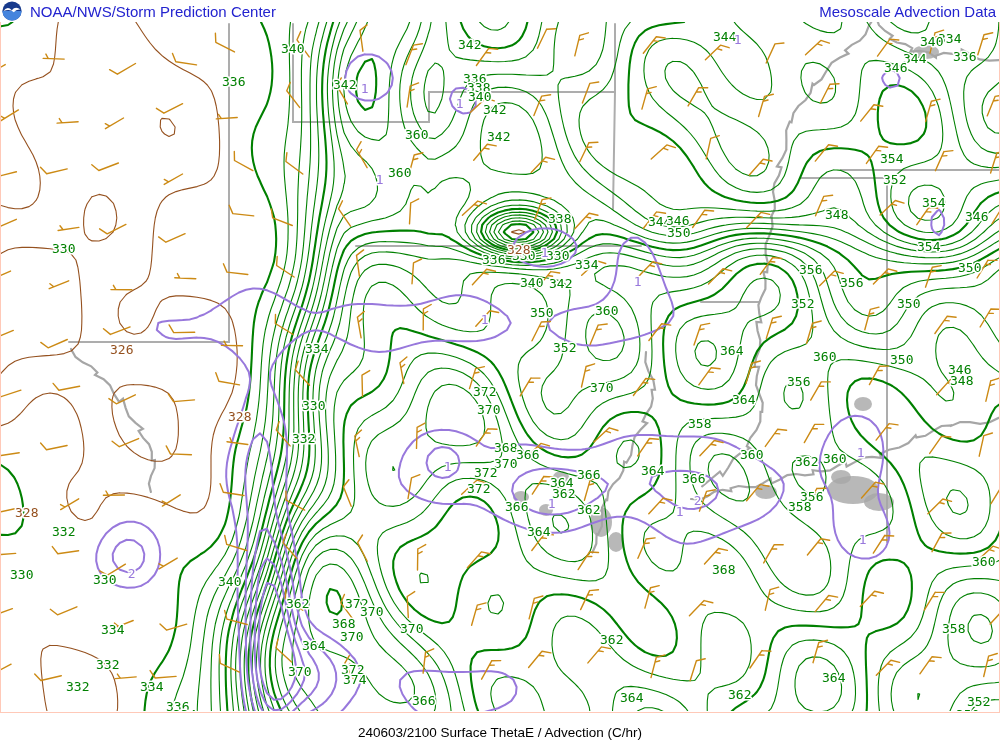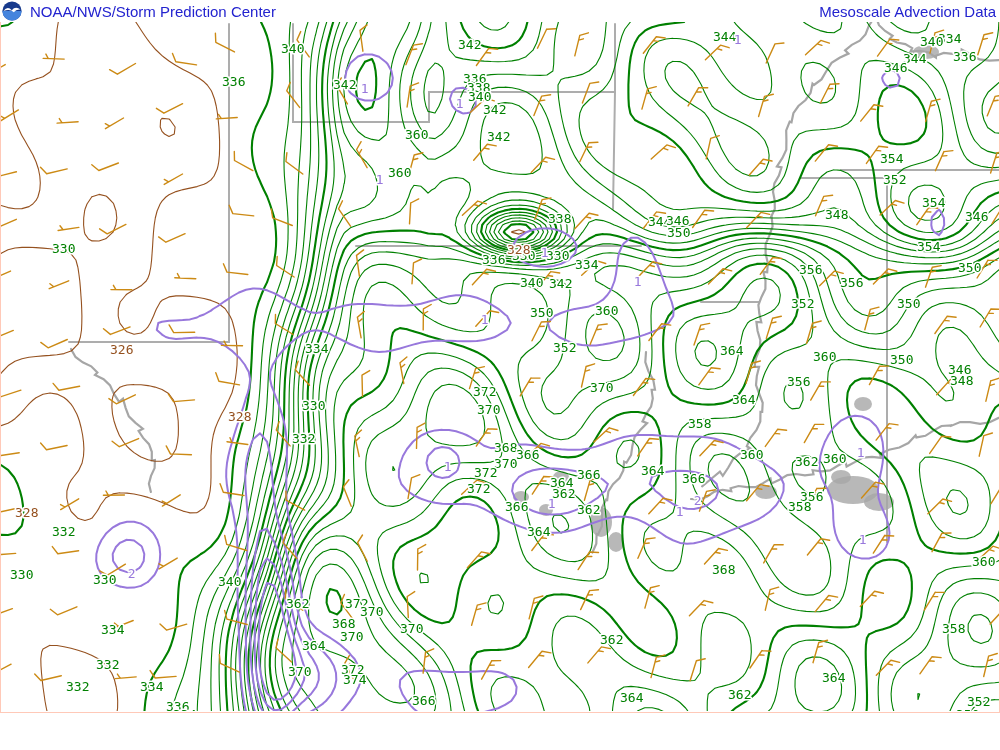--- a/index.html
+++ b/index.html
@@ -434,14 +434,15 @@
           <text x="446.6" y="449" text-anchor="middle" fill="#9878dc" class="clab">1</text>
           <text x="550.6" y="486" text-anchor="middle" fill="#9878dc" class="clab">1</text>
           <text x="678.6" y="494" text-anchor="middle" fill="#9878dc" class="clab">1</text>
           <text x="696.6" y="483" text-anchor="middle" fill="#9878dc" class="clab">2</text>
           <text x="859.6" y="435" text-anchor="middle" fill="#9878dc" class="clab">1</text>
           <text x="861.6" y="522" text-anchor="middle" fill="#9878dc" class="clab">1</text>
         </g>
       </svg>
   </div>
 
+  <div class="footer">240603/2100 Surface ThetaE / Advection (C/hr)</div>
 
 </div>
 
 </body></html>

